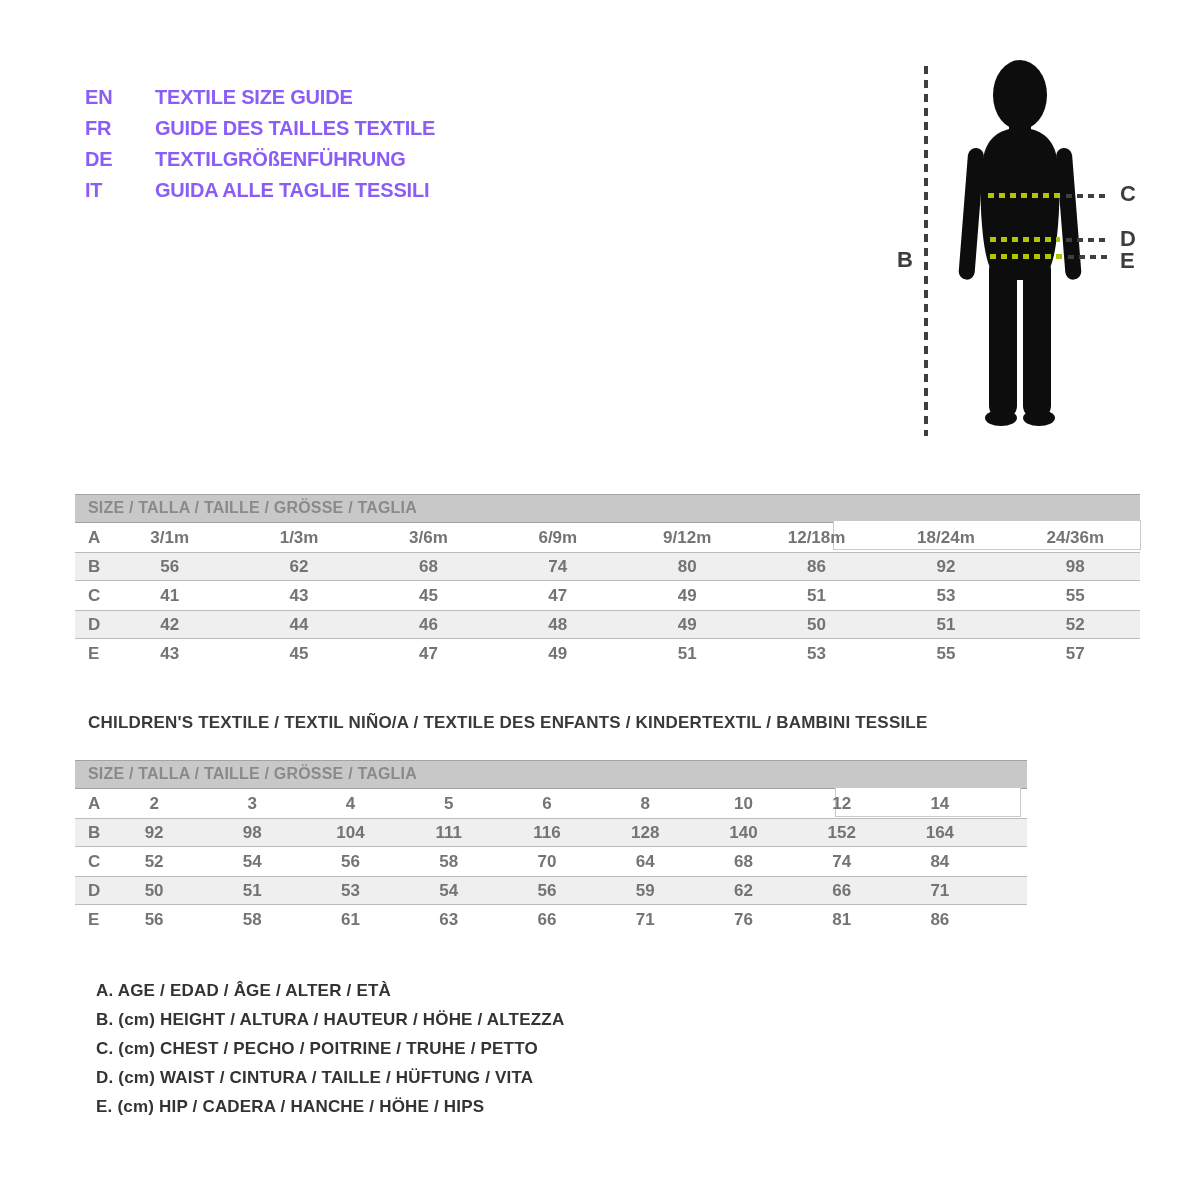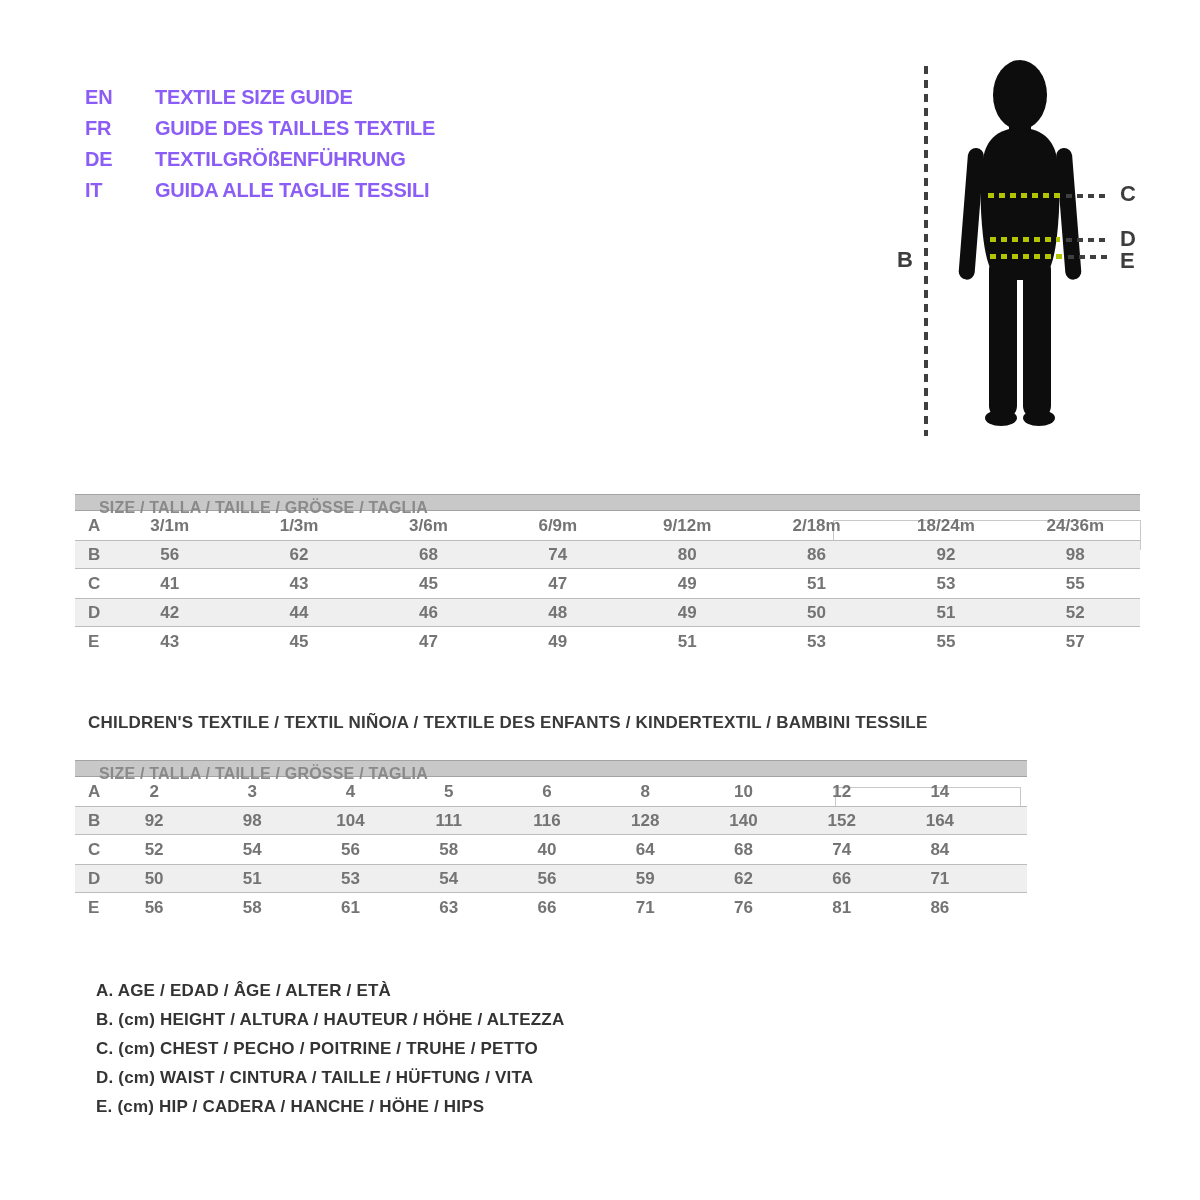--- a/index.html
+++ b/index.html
@@ -16,22 +16,22 @@
   .figure{position:absolute;left:955px;top:58px;width:130px;height:377px;}
   .vdash{position:absolute;left:924px;top:66px;width:4px;height:370px;
     background:repeating-linear-gradient(180deg,#3f3f3f 0 8px,transparent 8px 14px);}
   .hdash{position:absolute;height:5px;}
   .hdash.green{background:repeating-linear-gradient(90deg,#b2c500 0 6px,transparent 6px 11px);}
   .hdash.dark{height:4px;background:repeating-linear-gradient(90deg,#3f3f3f 0 6px,transparent 6px 11px);}
   .mlabel{position:absolute;font-size:22px;font-weight:bold;color:#3d3d3d;line-height:22px;}
   
   .section-heading{position:absolute;font-size:17px;font-weight:bold;color:#3a3a3a;letter-spacing:0.2px;white-space:nowrap;}
   .stable{position:absolute;font-weight:bold;}
-  .size-bar{height:17px;box-sizing:border-box;background:#c8c8c8;border-top:1px solid #a3a3a3;border-bottom:1px solid #a3a3a3;
-    line-height:25px;padding-left:24px;font-size:16px;color:#8a8a8a;letter-spacing:0.2px;}
+  .size-bar{height:29px;box-sizing:border-box;background:#c8c8c8;border-top:1px solid #a3a3a3;border-bottom:1px solid #a3a3a3;
+    line-height:25px;padding-left:13px;font-size:16px;color:#8a8a8a;letter-spacing:0.2px;}
   .trow{position:relative;display:grid;height:29px;box-sizing:border-box;align-items:center;
     font-size:17px;color:#747474;}
   .babies .trow{grid-template-columns:30px repeat(8,1fr);}
   .children .trow{grid-template-columns:30px repeat(9,1fr);padding-right:38px;}
   .trow.shaded{background:#efefef;border-top:1px solid #bcbcbc;border-bottom:1px solid #bcbcbc;}
   .tlabel{padding-left:13px;}
   .tcell{text-align:center;}
   .hl-box{position:absolute;background:#ffffff;border:1px solid #c9c9c9;box-sizing:border-box;}
   
   .legend{position:absolute;left:96px;top:976px;}
@@ -95,21 +95,21 @@
   <div class="stable babies" style="left:75px;top:494px;width:1065px;">
     <div class="size-bar">SIZE / TALLA / TAILLE / GRÖSSE / TAGLIA</div>
     <div class="hl-box" style="left:758px;top:26px;width:308px;height:30px;"></div>
   <div class="trow">
         <div class="tlabel">A</div>
         <div class="tcell">3/1m</div>
         <div class="tcell">1/3m</div>
         <div class="tcell">3/6m</div>
         <div class="tcell">6/9m</div>
         <div class="tcell">9/12m</div>
-        <div class="tcell">2/18m</div>
+        <div class="tcell">12/18m</div>
         <div class="tcell">18/24m</div>
         <div class="tcell">24/36m</div>
       </div>
       <div class="trow shaded">
         <div class="tlabel">B</div>
         <div class="tcell">56</div>
         <div class="tcell">62</div>
         <div class="tcell">68</div>
         <div class="tcell">74</div>
         <div class="tcell">80</div>
@@ -179,21 +179,21 @@
         <div class="tcell">140</div>
         <div class="tcell">152</div>
         <div class="tcell">164</div>
       </div>
       <div class="trow">
         <div class="tlabel">C</div>
         <div class="tcell">52</div>
         <div class="tcell">54</div>
         <div class="tcell">56</div>
         <div class="tcell">58</div>
-        <div class="tcell">40</div>
+        <div class="tcell">70</div>
         <div class="tcell">64</div>
         <div class="tcell">68</div>
         <div class="tcell">74</div>
         <div class="tcell">84</div>
       </div>
       <div class="trow shaded">
         <div class="tlabel">D</div>
         <div class="tcell">50</div>
         <div class="tcell">51</div>
         <div class="tcell">53</div>

